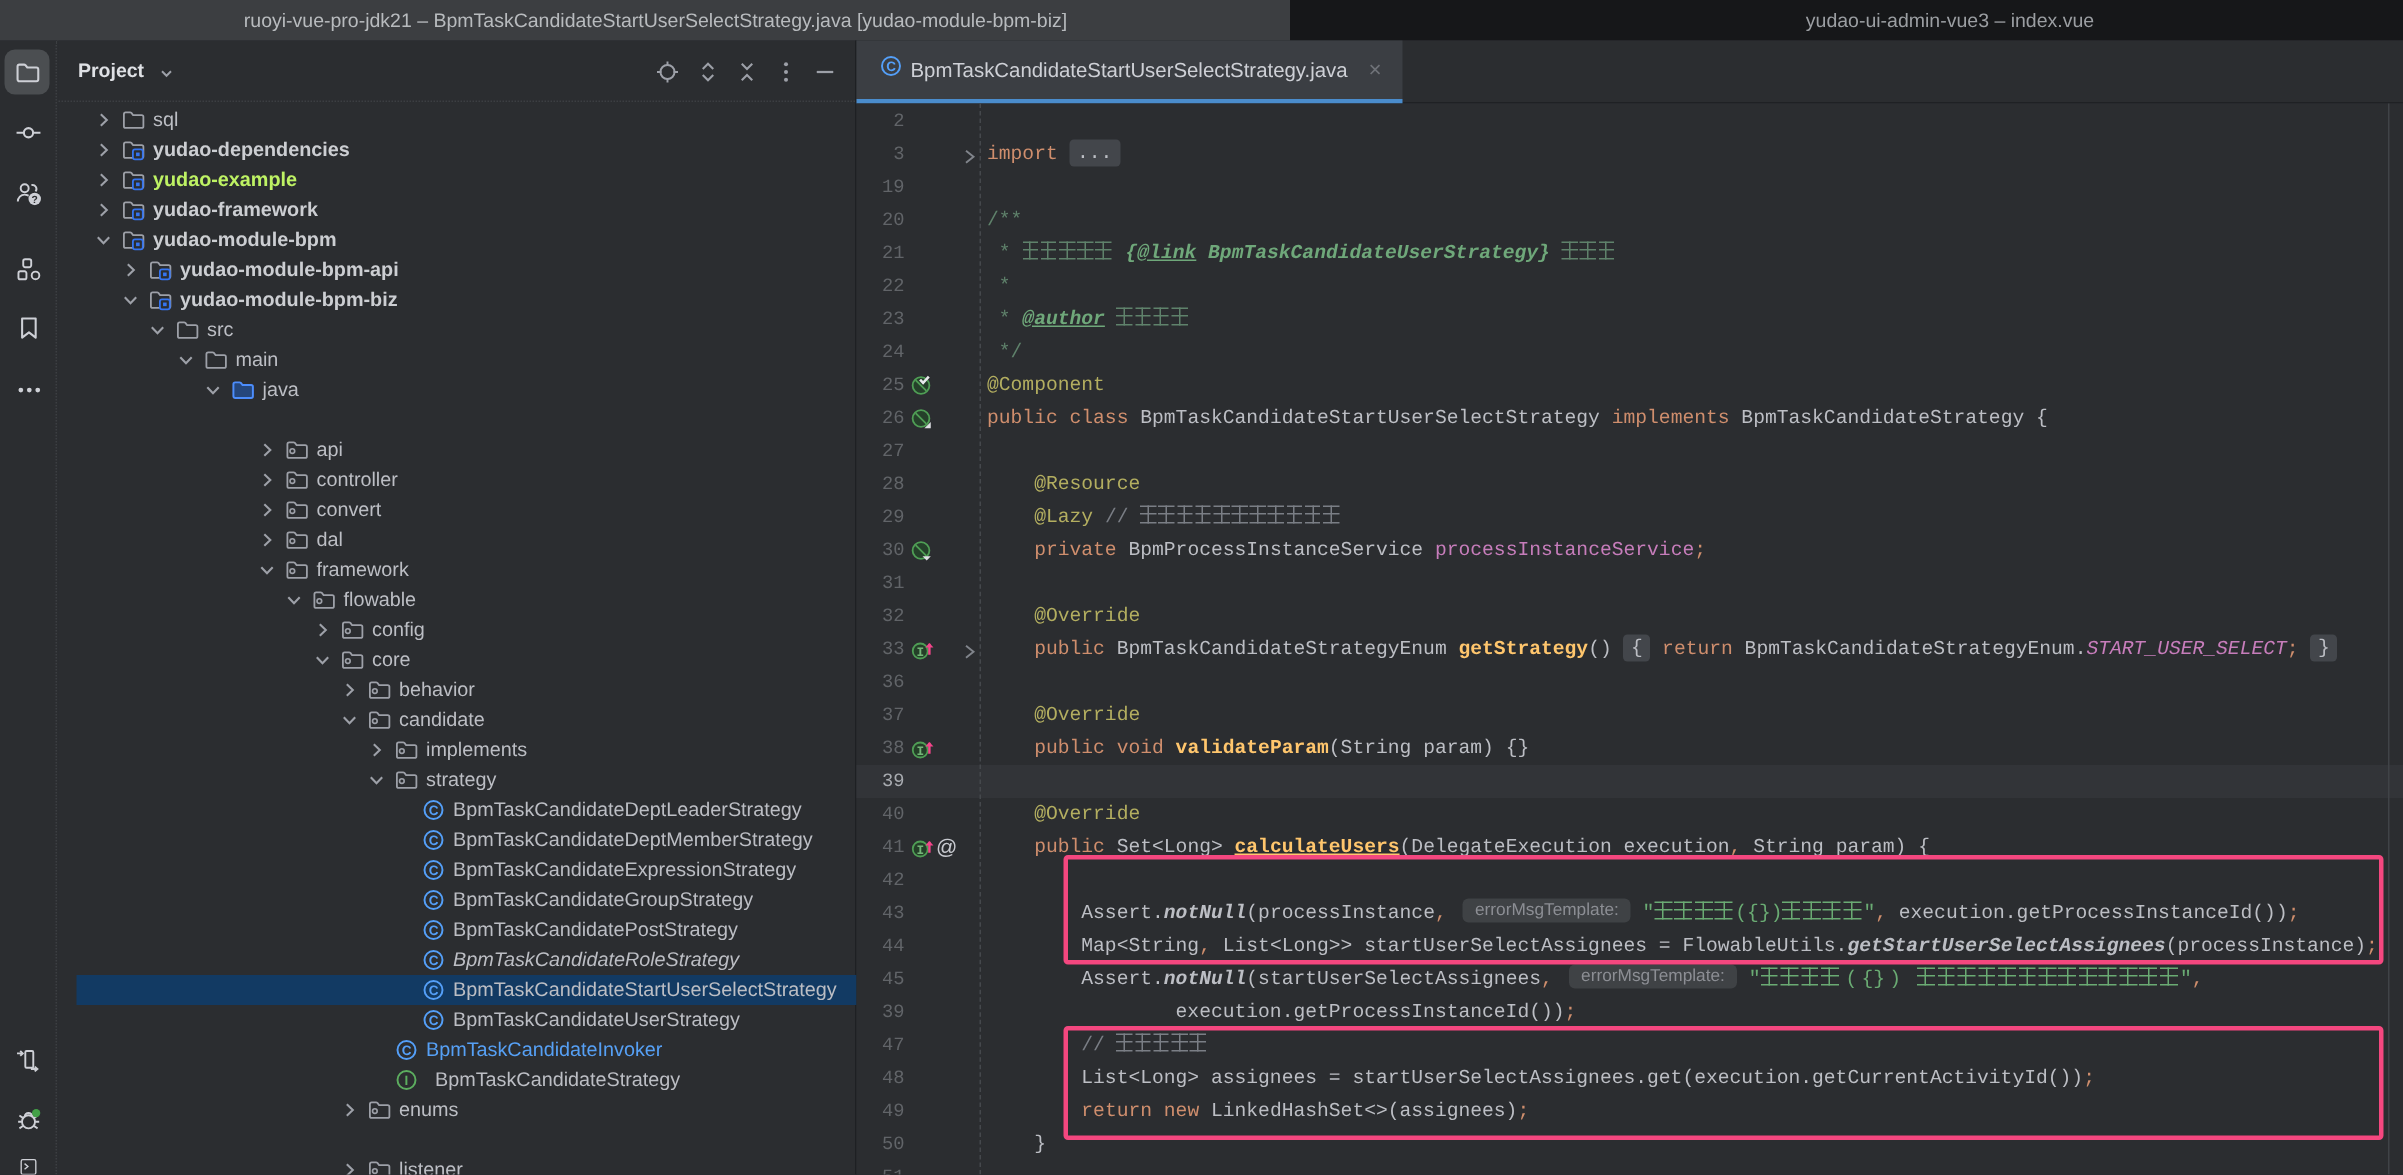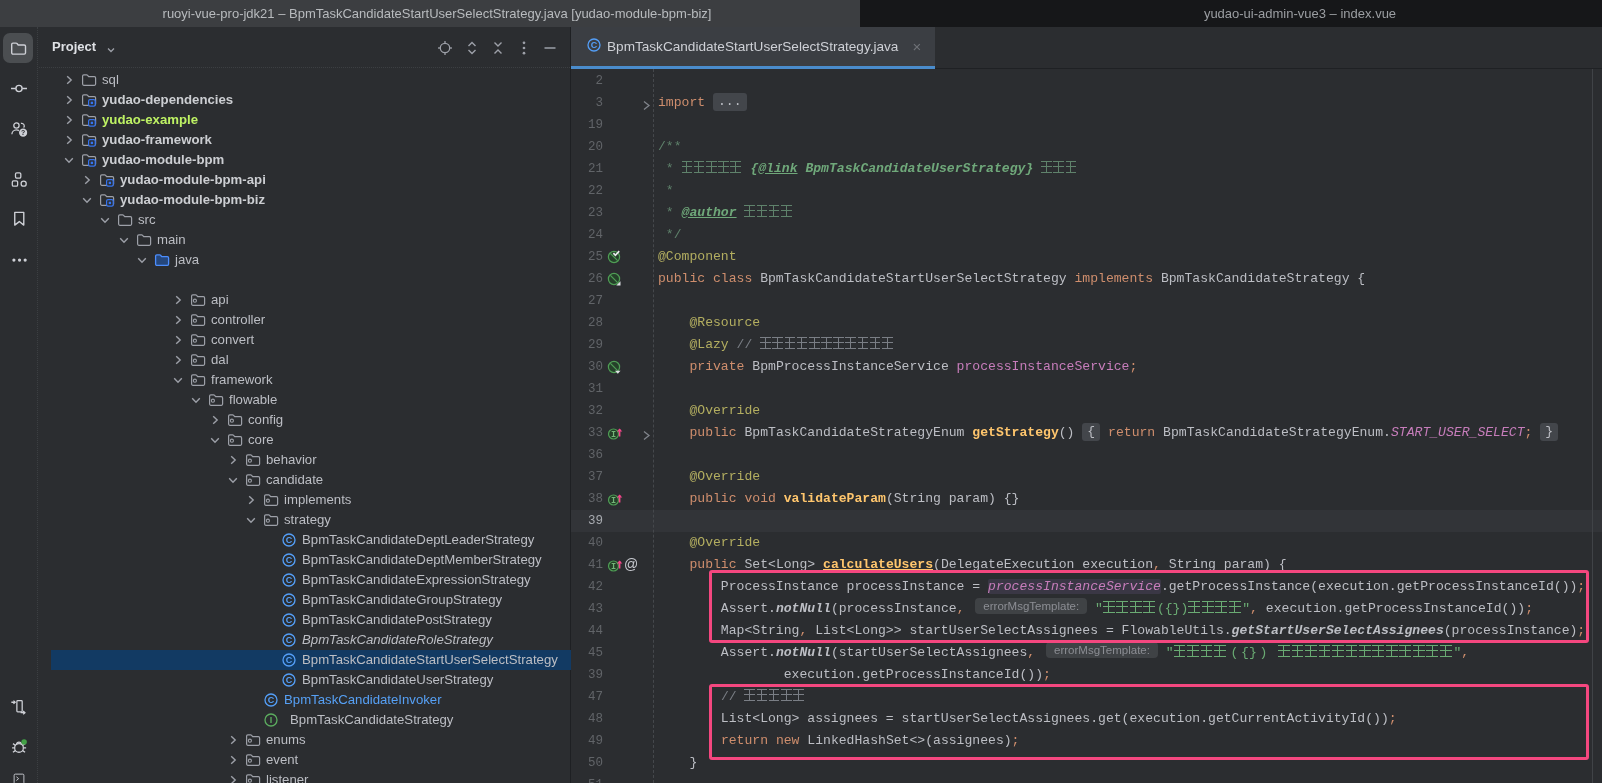--- a/index.html
+++ b/index.html
@@ -454,30 +454,20 @@
 <div class="trow" style="top:703px;">
       <div style="position:absolute;left:186px;top:2px"><svg width="16" height="16" viewBox="0 0 16 16">
           <polyline points="6.2,4.2 10.2,8 6.2,11.8" fill="none" stroke="#9da0a8" stroke-width="1.4"></polyline>
         </svg></div>
       <div style="position:absolute;left:206px;top:2px"><svg width="16" height="16" viewBox="0 0 16 16">
           <path d="M1.6 4.1c0-.7.5-1.2 1.2-1.2h2.9c.4 0 .7.2.9.4l1.1 1.4h5.7c.7 0 1.2.5 1.2 1.2v6.2c0 .7-.5 1.2-1.2 1.2H2.8c-.7 0-1.2-.5-1.2-1.2V4.1z" fill="none" stroke="#9da0a8" stroke-width="1.2"></path>
           <circle cx="4.9" cy="8.7" r="1.55" fill="none" stroke="#9da0a8" stroke-width="1.1"></circle>
         </svg></div>
       <div style="position:absolute;left:227px;top:2px;line-height:16px;">enums</div>
     </div>
-<div class="trow" style="top:723px;">
-      <div style="position:absolute;left:186px;top:2px"><svg width="16" height="16" viewBox="0 0 16 16">
-          <polyline points="6.2,4.2 10.2,8 6.2,11.8" fill="none" stroke="#9da0a8" stroke-width="1.4"></polyline>
-        </svg></div>
-      <div style="position:absolute;left:206px;top:2px"><svg width="16" height="16" viewBox="0 0 16 16">
-          <path d="M1.6 4.1c0-.7.5-1.2 1.2-1.2h2.9c.4 0 .7.2.9.4l1.1 1.4h5.7c.7 0 1.2.5 1.2 1.2v6.2c0 .7-.5 1.2-1.2 1.2H2.8c-.7 0-1.2-.5-1.2-1.2V4.1z" fill="none" stroke="#9da0a8" stroke-width="1.2"></path>
-          <circle cx="4.9" cy="8.7" r="1.55" fill="none" stroke="#9da0a8" stroke-width="1.1"></circle>
-        </svg></div>
-      <div style="position:absolute;left:227px;top:2px;line-height:16px;">event</div>
-    </div>
 <div class="trow" style="top:743px;">
       <div style="position:absolute;left:186px;top:2px"><svg width="16" height="16" viewBox="0 0 16 16">
           <polyline points="6.2,4.2 10.2,8 6.2,11.8" fill="none" stroke="#9da0a8" stroke-width="1.4"></polyline>
         </svg></div>
       <div style="position:absolute;left:206px;top:2px"><svg width="16" height="16" viewBox="0 0 16 16">
           <path d="M1.6 4.1c0-.7.5-1.2 1.2-1.2h2.9c.4 0 .7.2.9.4l1.1 1.4h5.7c.7 0 1.2.5 1.2 1.2v6.2c0 .7-.5 1.2-1.2 1.2H2.8c-.7 0-1.2-.5-1.2-1.2V4.1z" fill="none" stroke="#9da0a8" stroke-width="1.2"></path>
           <circle cx="4.9" cy="8.7" r="1.55" fill="none" stroke="#9da0a8" stroke-width="1.1"></circle>
         </svg></div>
       <div style="position:absolute;left:227px;top:2px;line-height:16px;">listener</div>
     </div>
@@ -586,21 +576,20 @@
 <div class="cl" style="top:198.6px"><span class="k">public class</span> BpmTaskCandidateStartUserSelectStrategy <span class="k">implements</span> BpmTaskCandidateStrategy {</div>
 <div class="cl" style="top:242.6px">    <span class="a">@Resource</span></div>
 <div class="cl" style="top:286.6px">    <span class="k">private</span> BpmProcessInstanceService <span class="f">processInstanceService</span><span class="sc">;</span></div>
 <div class="cl" style="top:264.6px">    <span class="a">@Lazy</span> <span class="c">// <span class="cj"></span><span class="cj"></span><span class="cj"></span><span class="cj"></span><span class="cj"></span><span class="cj"></span><span class="cj"></span><span class="cj"></span><span class="cj"></span><span class="cj"></span><span class="cj"></span></span></div>
 <div class="cl" style="top:330.6px">    <span class="a">@Override</span></div>
 <div class="cl" style="top:352.6px">    <span class="k">public</span> BpmTaskCandidateStrategyEnum <span class="m">getStrategy</span>() <span class="chip">{</span> <span class="k">return</span> BpmTaskCandidateStrategyEnum.<span class="cn">START_USER_SELECT</span><span class="sc">;</span> <span class="chip">}</span></div>
 <div class="cl" style="top:396.6px">    <span class="a">@Override</span></div>
 <div class="cl" style="top:418.6px">    <span class="k">public void</span> <span class="m">validateParam</span>(String param) {}</div>
 <div class="cl" style="top:462.6px">    <span class="a">@Override</span></div>
 <div class="cl" style="top:484.6px">    <span class="k">public</span> Set&lt;Long&gt; <span class="m u">calculateUsers</span>(DelegateExecution execution<span class="sc">,</span> String param) {</div>
-<div class="cl" style="top:506.6px">        ProcessInstance processInstance = <span class="fh">processInstanceService</span>.getProcessInstance(execution.getProcessInstanceId())<span class="sc">;</span></div>
 <div class="cl" style="top:528.6px">        Assert.<span class="it">notNull</span>(processInstance<span class="sc">,</span> <span class="pill">errorMsgTemplate:</span> <span class="s">"<span class="cj cjw"></span><span class="cj cjw"></span><span class="cj cjw"></span><span class="cj cjw"></span>({})<span class="cj cjw"></span><span class="cj cjw"></span><span class="cj cjw"></span><span class="cj cjw"></span>"</span><span class="sc">,</span> execution.getProcessInstanceId())<span class="sc">;</span></div>
 <div class="cl" style="top:550.6px">        Map&lt;String<span class="sc">,</span> List&lt;Long&gt;&gt; startUserSelectAssignees = FlowableUtils.<span class="it">getStartUserSelectAssignees</span>(processInstance)<span class="sc">;</span></div>
 <div class="cl" style="top:572.6px">        Assert.<span class="it">notNull</span>(startUserSelectAssignees<span class="sc">,</span> <span class="pill">errorMsgTemplate:</span> <span class="s">"<span class="cj cjw"></span><span class="cj cjw"></span><span class="cj cjw"></span><span class="cj cjw"></span><span class="wp">(</span>{}<span class="wp">)</span> <span class="cj cjw"></span><span class="cj cjw"></span><span class="cj cjw"></span><span class="cj cjw"></span><span class="cj cjw"></span><span class="cj cjw"></span><span class="cj cjw"></span><span class="cj cjw"></span><span class="cj cjw"></span><span class="cj cjw"></span><span class="cj cjw"></span><span class="cj cjw"></span><span class="cj cjw"></span>"</span><span class="sc">,</span></div>
 <div class="cl" style="top:594.6px">                execution.getProcessInstanceId())<span class="sc">;</span></div>
 <div class="cl" style="top:616.6px">        <span class="c">// <span class="cj"></span><span class="cj"></span><span class="cj"></span><span class="cj"></span><span class="cj"></span></span></div>
 <div class="cl" style="top:638.6px">        List&lt;Long&gt; assignees = startUserSelectAssignees.get(execution.getCurrentActivityId())<span class="sc">;</span></div>
 <div class="cl" style="top:660.6px">        <span class="k">return new</span> LinkedHashSet&lt;&gt;(assignees)<span class="sc">;</span></div>
 <div class="cl" style="top:682.6px">    }</div>
 </div>
 <div class="box" style="left:709px;top:570px;width:880px;height:73px"></div>

